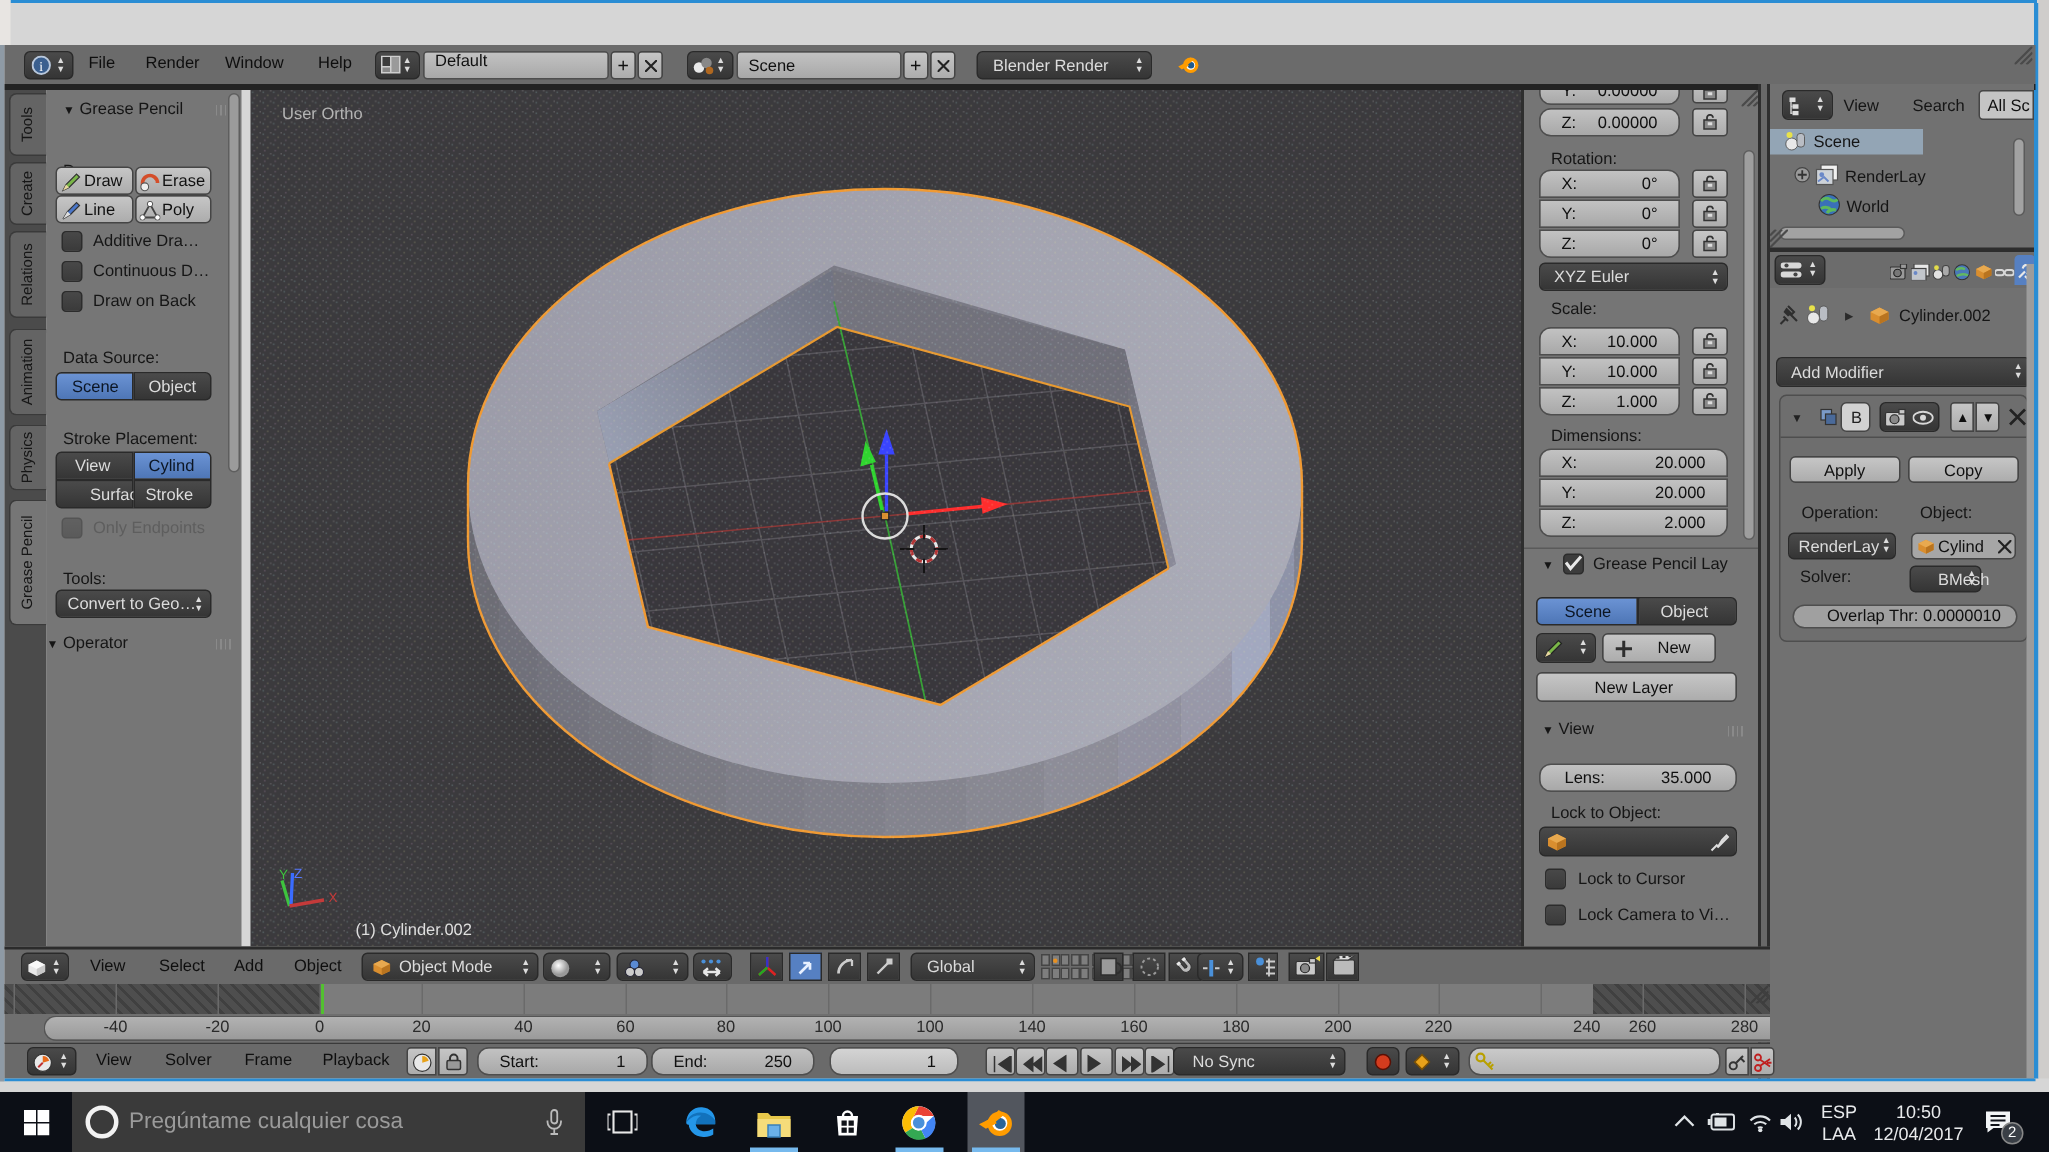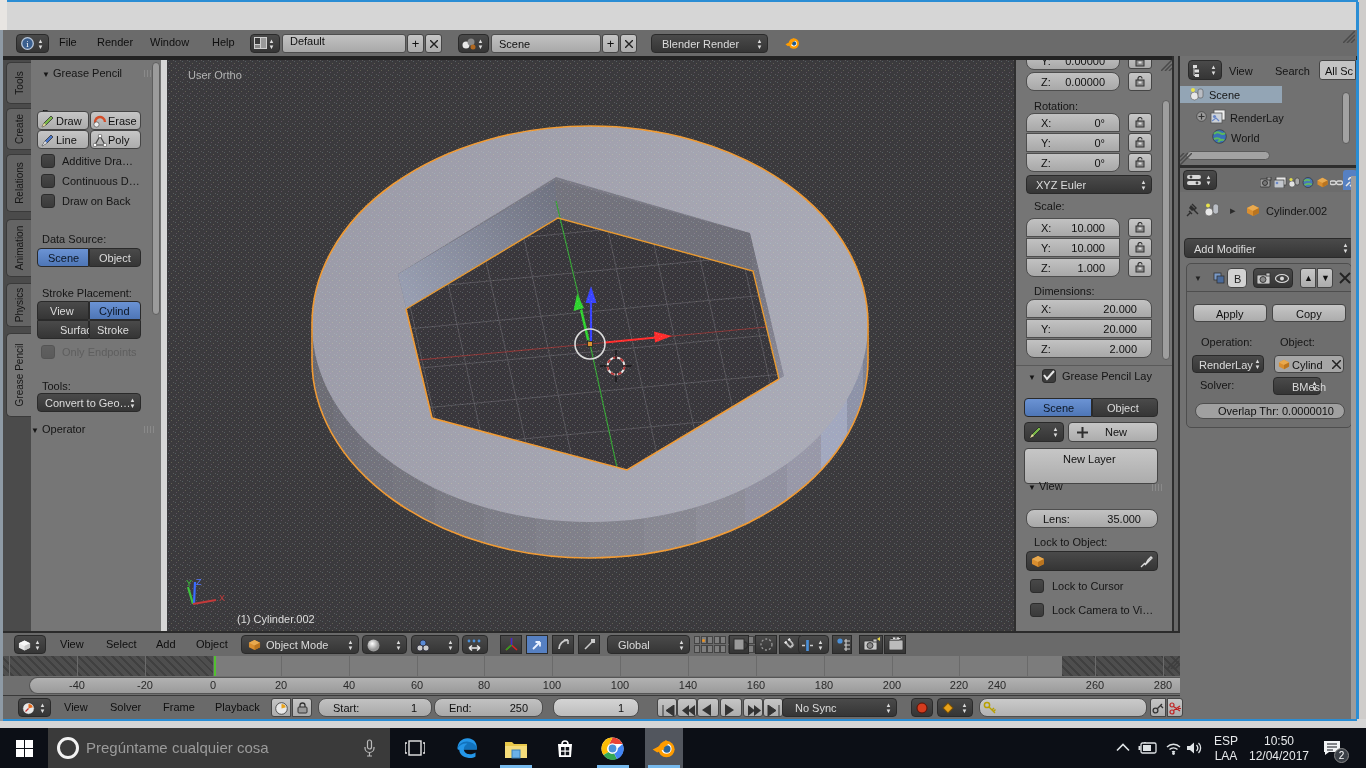--- a/index.html
+++ b/index.html
@@ -453,27 +453,27 @@
   <div class="dbtn" style="left:76px;top:338px;width:66px;height:19px;border-radius:0 4px 4px 0">
         <span style="position:absolute;left:14px;top:3px">Object</span>
       </div>
   <div class="dbtn" style="left:8px;top:362px;width:40px;height:20px">
         <svg width="13" height="13" style="position:absolute;left:4px;top:3px">
           <path d="M1 12 L3 8 L10 1 L12 3 L5 10 Z" fill="#7ab648" stroke="#222" stroke-width="0.8"></path>
           <path d="M1 12 L3 8 L5 10 Z" fill="#e8d8a0"></path>
         </svg>
         <div class="updn">▲<br>▼</div>
       </div>
-  <div class="btn" style="left:52px;top:362px;width:90px;height:20px">
+  <div class="btn" style="left:52px;top:362px;width:76px;height:20px">
         <svg width="11" height="11" style="position:absolute;left:8px;top:4px">
           <path d="M5.5 0 V11 M0 5.5 H11" stroke="#2e2e2e" stroke-width="2"></path>
         </svg>
         <span style="position:absolute;left:36px;top:3px">New</span>
       </div>
-  <div class="btn" style="left:8px;top:388px;width:134px;height:36px">
+  <div class="btn" style="left:8px;top:388px;width:134px;height:20px">
         <span style="position:absolute;left:38px;top:4px">New Layer</span>
       </div>
   <div class="lbl" style="left:12px;top:420px"><span style="font-size:8px">▼</span> View</div>
   <div style="position:absolute;left:136px;top:424px;width:12px;height:7px;background:repeating-linear-gradient(90deg,#8a8a8a 0 1px,transparent 1px 3px)"></div>
   <div class="fld" style="left:10px;top:449px;width:132px;height:19px">
         <span style="position:absolute;left:16px;top:3px">Lens:</span>
         <span style="position:absolute;right:16px;top:3px">35.000</span>
       </div>
   <div class="lbl" style="left:18px;top:476px">Lock to Object:</div>
   <div class="dbtn" style="left:10px;top:491px;width:132px;height:20px">
@@ -832,21 +832,21 @@
         <div style="position:absolute;left:326px;top:3px;width:40px;text-align:center;font-size:11px;color:#2a2a2a">40</div>
         <div style="position:absolute;left:394px;top:3px;width:40px;text-align:center;font-size:11px;color:#2a2a2a">60</div>
         <div style="position:absolute;left:461px;top:3px;width:40px;text-align:center;font-size:11px;color:#2a2a2a">80</div>
         <div style="position:absolute;left:529px;top:3px;width:40px;text-align:center;font-size:11px;color:#2a2a2a">100</div>
         <div style="position:absolute;left:597px;top:3px;width:40px;text-align:center;font-size:11px;color:#2a2a2a">100</div>
         <div style="position:absolute;left:665px;top:3px;width:40px;text-align:center;font-size:11px;color:#2a2a2a">140</div>
         <div style="position:absolute;left:733px;top:3px;width:40px;text-align:center;font-size:11px;color:#2a2a2a">160</div>
         <div style="position:absolute;left:801px;top:3px;width:40px;text-align:center;font-size:11px;color:#2a2a2a">180</div>
         <div style="position:absolute;left:869px;top:3px;width:40px;text-align:center;font-size:11px;color:#2a2a2a">200</div>
         <div style="position:absolute;left:936px;top:3px;width:40px;text-align:center;font-size:11px;color:#2a2a2a">220</div>
-        <div style="position:absolute;left:974px;top:3px;width:40px;text-align:center;font-size:11px;color:#2a2a2a">240</div>
+        <div style="position:absolute;left:1024px;top:3px;width:40px;text-align:right;font-size:11px;color:#2a2a2a">240</div>
         <div style="position:absolute;left:1072px;top:3px;width:40px;text-align:center;font-size:11px;color:#2a2a2a">260</div>
         <div style="position:absolute;left:1140px;top:3px;width:40px;text-align:center;font-size:11px;color:#2a2a2a">280</div>
       </div>
 </div>
 <div class="abs" id="thead">
   <div class="dbtn" style="left:15px;top:2px;width:33px;height:19px">
         <svg width="13" height="13" style="position:absolute;left:3px;top:3px">
           <circle cx="6.5" cy="6.5" r="5.8" fill="#e8e8e8" stroke="#333" stroke-width="0.8"></circle>
           <path d="M6.5 6.5 L6.5 2 A 4.5 4.5 0 0 1 10.8 5.2 Z" fill="#e86a1a"></path>
           <path d="M6.5 6.5 L3.5 9.5" stroke="#c03030" stroke-width="1.3"></path>

